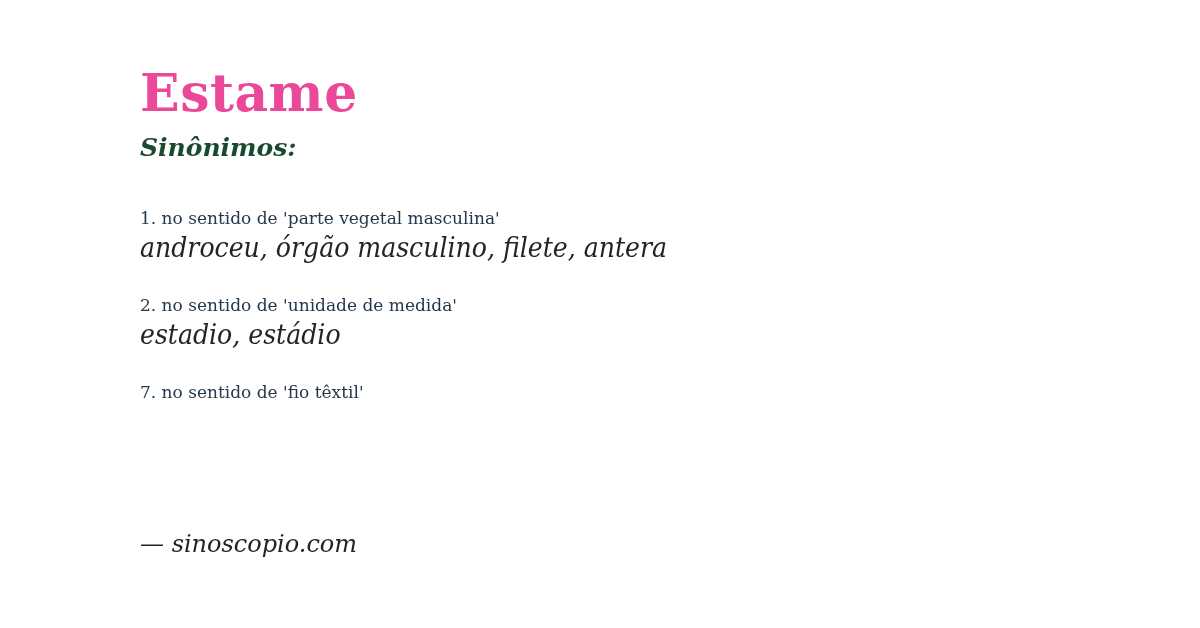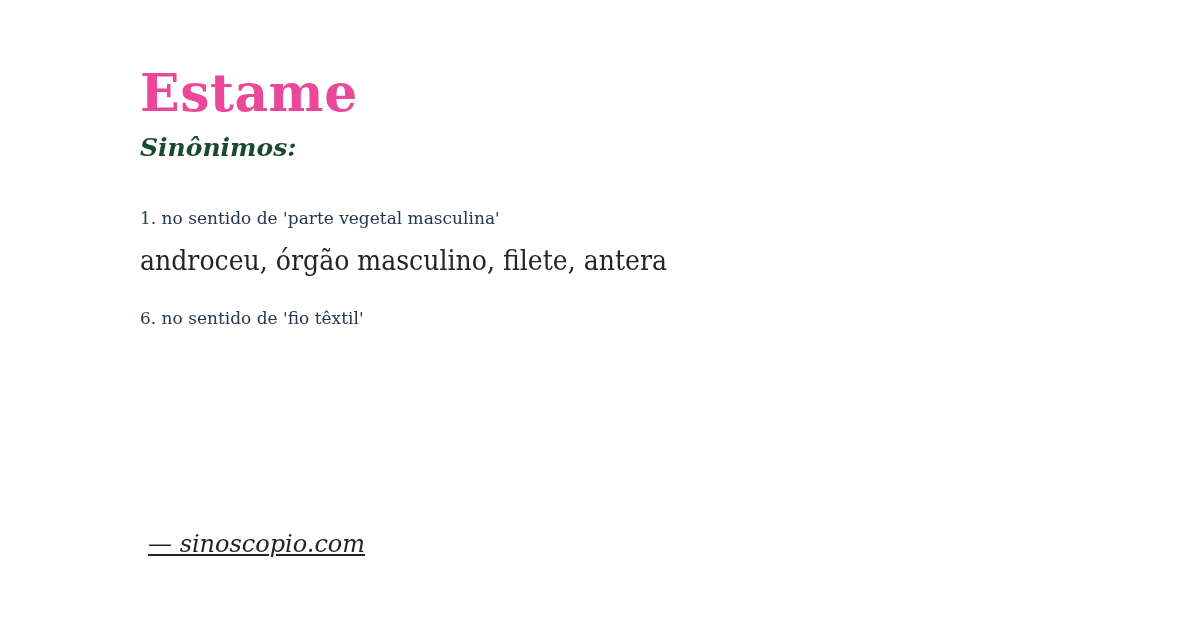--- a/index.html
+++ b/index.html
@@ -55,57 +55,61 @@
 
   .sense-label {
     font-family: "DejaVu Serif", "Liberation Serif", serif;
     font-size: 17px;
     color: #24384b;
     line-height: 1.2;
   }
 
   .synonyms-line {
     font-family: "DejaVu Serif", "Liberation Serif", serif;
-    margin-top: 15px;
+    margin-top: 2px;
     font-size: 28px;
     line-height: 1.25;
     color: #222426;
     font-stretch: condensed;
+    font-style: italic;
   }
 
   .footer-attribution {
     position: absolute;
-    left: 148px;
+    left: 140px;
     top: 530px;
     font-family: "DejaVu Serif", "Liberation Serif", serif;
     font-size: 24px;
     font-style: italic;
     color: #222426;
-    text-decoration: underline;
   }
 </style>
 </head>
 <body>
 
 <div class="page">
   <div class="content">
 
     <h1 class="word-title">Estame</h1>
 
     <div class="subtitle">Sinônimos:</div>
 
     <div class="sections">
 
       <div class="sense-section">
         <div class="sense-label">1. no sentido de 'parte vegetal masculina'</div>
         <div class="synonyms-line">androceu, órgão masculino, filete, antera</div>
       </div>
 
+      <div class="sense-section">
+        <div class="sense-label">2. no sentido de 'unidade de medida'</div>
+        <div class="synonyms-line">estadio, estádio</div>
+      </div>
 
       <div class="sense-section">
-        <div class="sense-label">6. no sentido de 'fio têxtil'</div>
+        <div class="sense-label">7. no sentido de 'fio têxtil'</div>
       </div>
 
     </div>
   </div>
 
   <div class="footer-attribution">— sinoscopio.com</div>
 </div>
 
 </body></html>

